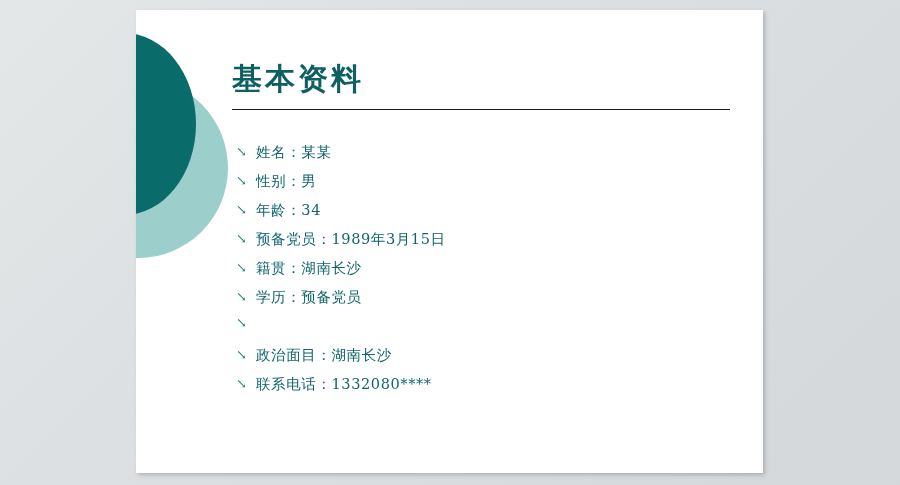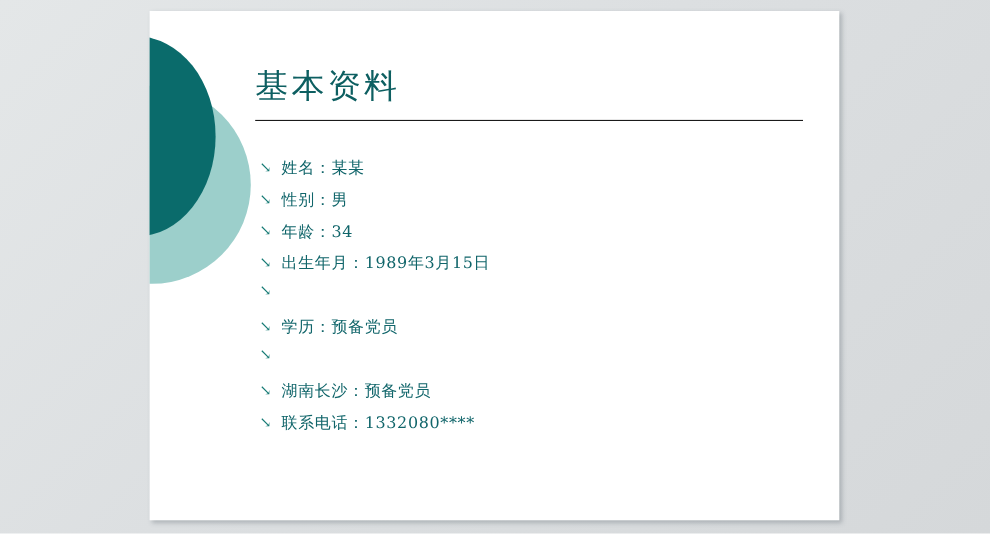--- a/index.html
+++ b/index.html
@@ -56,21 +56,21 @@
   
   #title-block {
     position: absolute;
     left: 96px;
     top: 50px;
     width: 500px;
   }
   #page-title {
     margin: 0;
     font-family: "DejaVu Serif", "Liberation Serif", serif;
-    font-weight: normal;
+    font-weight: bold;
     font-size: 30px;
     line-height: 38px;
     letter-spacing: 3px;
     color: #0d5f61;
   }
   #title-rule {
     margin-top: 11px;
     width: 498px;
     height: 0;
     border-top: 1.6px solid #1a1a1a;
@@ -133,35 +133,36 @@
       <li class="info-item">
         <span class="bullet-icon">↘</span>
         <span class="info-text">性别：男</span>
       </li>
       <li class="info-item">
         <span class="bullet-icon">↘</span>
         <span class="info-text">年龄：34</span>
       </li>
       <li class="info-item">
         <span class="bullet-icon">↘</span>
-        <span class="info-text">出生年月：1989年3月15日</span>
+        <span class="info-text">预备党员：1989年3月15日</span>
       </li>
       <li class="info-item">
         <span class="bullet-icon">↘</span>
+        <span class="info-text">籍贯：湖南长沙</span>
       </li>
       <li class="info-item">
         <span class="bullet-icon">↘</span>
         <span class="info-text">学历：预备党员</span>
       </li>
       <li class="info-item">
         <span class="bullet-icon">↘</span>
       </li>
       <li class="info-item">
         <span class="bullet-icon">↘</span>
-        <span class="info-text">湖南长沙：预备党员</span>
+        <span class="info-text">政治面目：湖南长沙</span>
       </li>
       <li class="info-item">
         <span class="bullet-icon">↘</span>
         <span class="info-text">联系电话：1332080****</span>
       </li>
     </ul>
 
   </div>
 </div>
 

